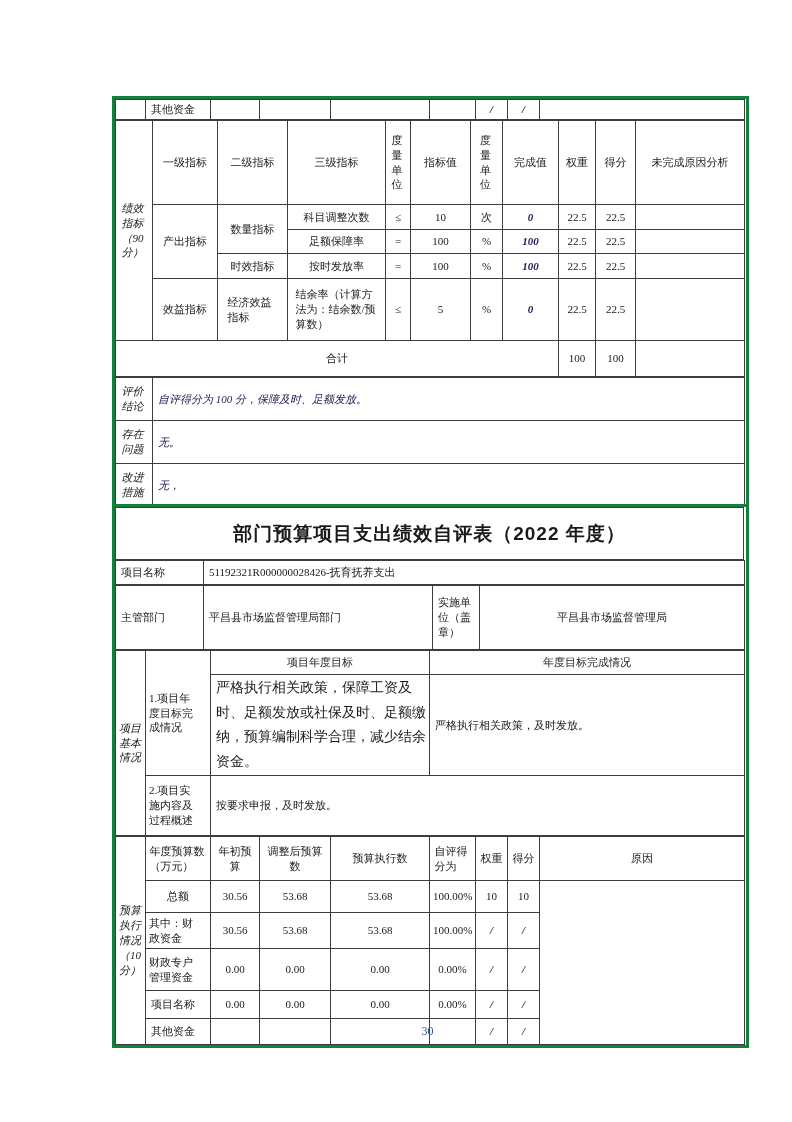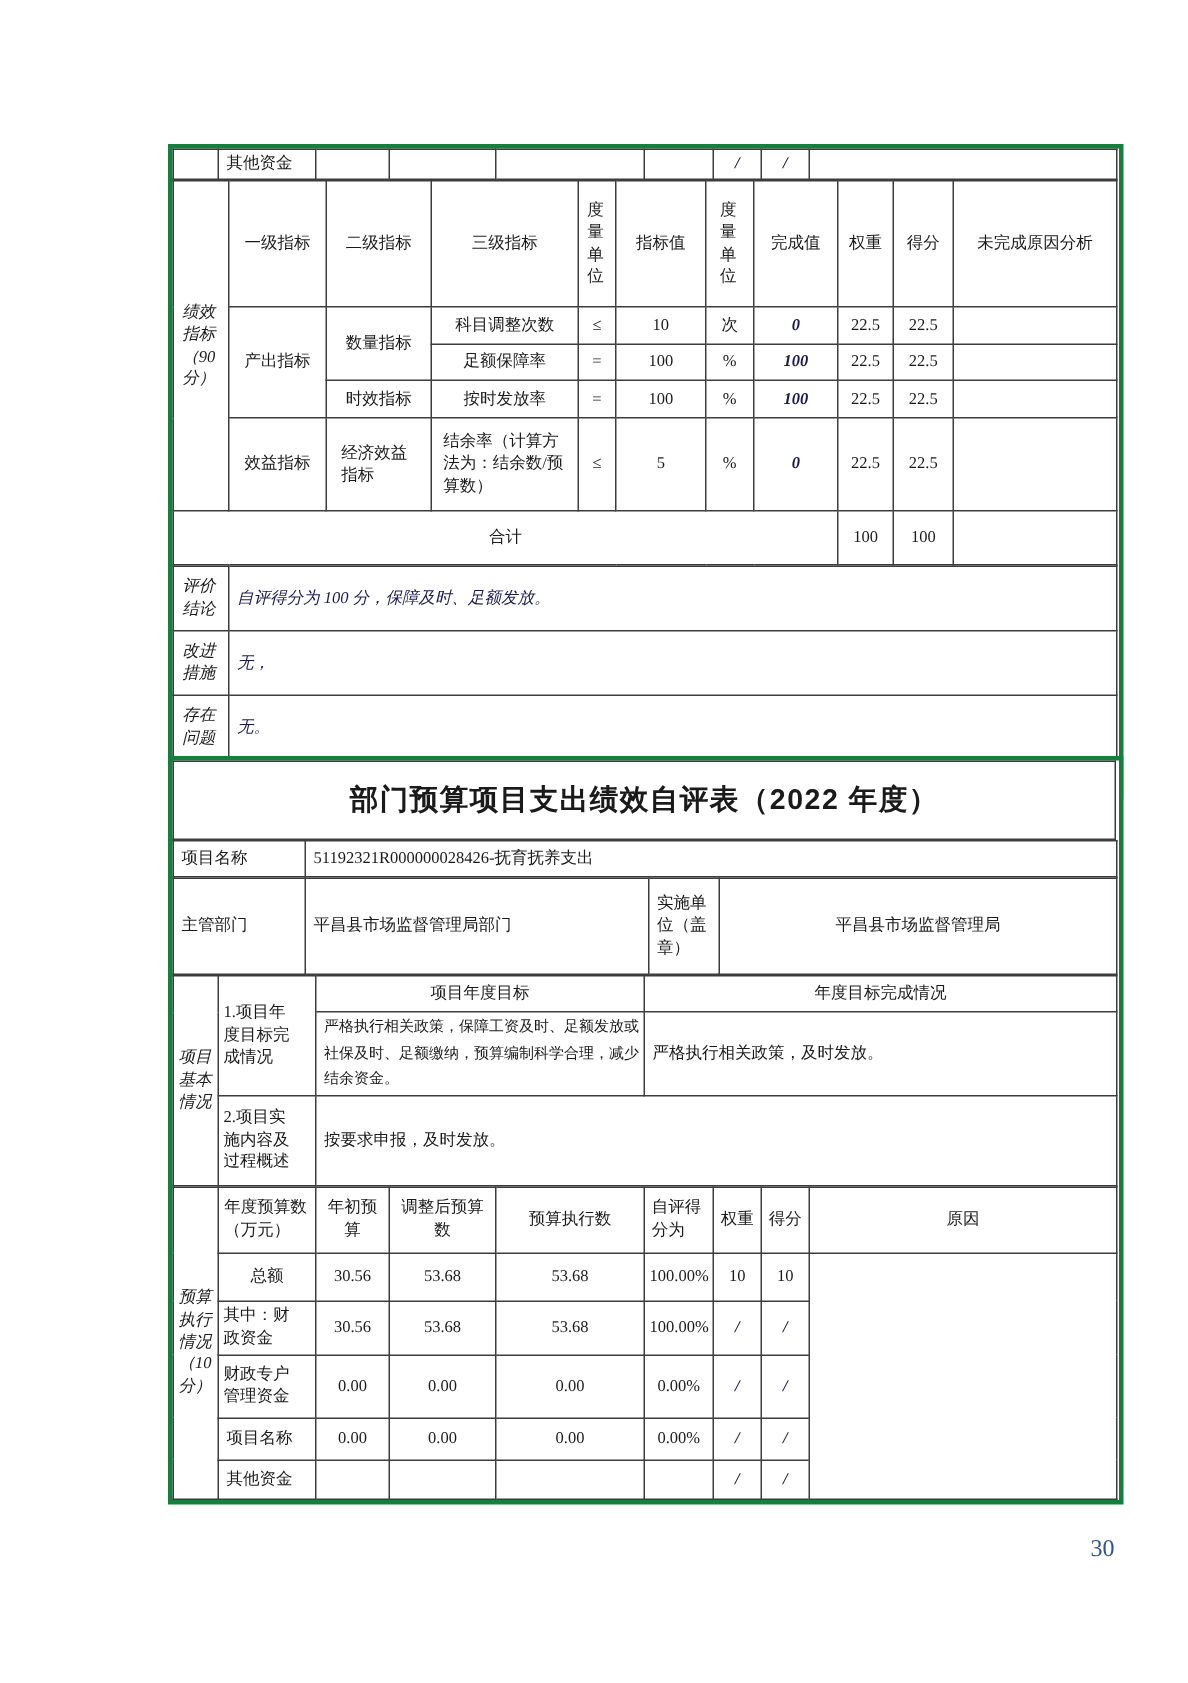--- a/index.html
+++ b/index.html
@@ -12,24 +12,24 @@
   table{border-collapse:collapse;table-layout:fixed;width:629px;}
   td{border:1px solid #3d3d3d;font-size:11px;line-height:1.35;text-align:center;
      vertical-align:middle;padding:1px 3px;overflow:hidden;}
   .tl{text-align:left;padding-left:5px;}
   .br{word-break:break-all;margin:0 auto;text-align:left;}
   .brl{word-break:break-all;text-align:left;}
   .w13{width:13px;} .w25{width:25px;font-style:italic;} .w36{width:36px;} .w48{width:48px;}
   .w50{width:50px;} .w52{width:52px;} .w57{width:57px;} .w82{width:82px;}
   .fillv{font-style:italic;font-weight:bold;color:#1b1b52;font-family:"Liberation Serif",serif;}
   .fillt{font-style:italic;color:#1b1b52;font-family:"Liberation Serif",serif;}
-  .goal{font-size:10px;line-height:1.75;}
+  .goal{font-size:14px;line-height:1.75;}
   .title-cell{font-family:"Liberation Sans",sans-serif;font-size:19px;font-weight:bold;letter-spacing:1px;}
-  .pageno{position:absolute;top:1024px;left:112px;width:631px;text-align:right;
-          font-size:16px;color:#33518e;font-family:"Liberation Serif",serif;}
+  .pageno{position:absolute;top:1024px;left:112px;width:631px;text-align:center;
+          font-size:12px;color:#33518e;font-family:"Liberation Serif",serif;}
 </style>
 </head>
 <body>
 
 <div class="canvas">
 
   <div class="tblwrap" id="t1">
 
     <table>
       <colgroup>
@@ -157,29 +157,29 @@
         </colgroup>
       <tbody>
           <tr style="height:43px">
         <td>
               <div class="br w25">评价结论</div>
             </td>
         <td class="tl fillt">自评得分为 100 分，保障及时、足额发放。</td>
       </tr>
       <tr style="height:43px">
         <td>
+              <div class="br w25">存在问题</div>
+            </td>
+        <td class="tl fillt">无。</td>
+      </tr>
+      <tr style="height:43px">
+        <td>
               <div class="br w25">改进措施</div>
             </td>
         <td class="tl fillt">无，</td>
-      </tr>
-      <tr style="height:43px">
-        <td>
-              <div class="br w25">存在问题</div>
-            </td>
-        <td class="tl fillt">无。</td>
       </tr>
     </tbody>
       </table>
 
     <table>
       <colgroup>
           <col style="width:240px">
           <col style="width:389px">
         </colgroup>
       <tbody>

